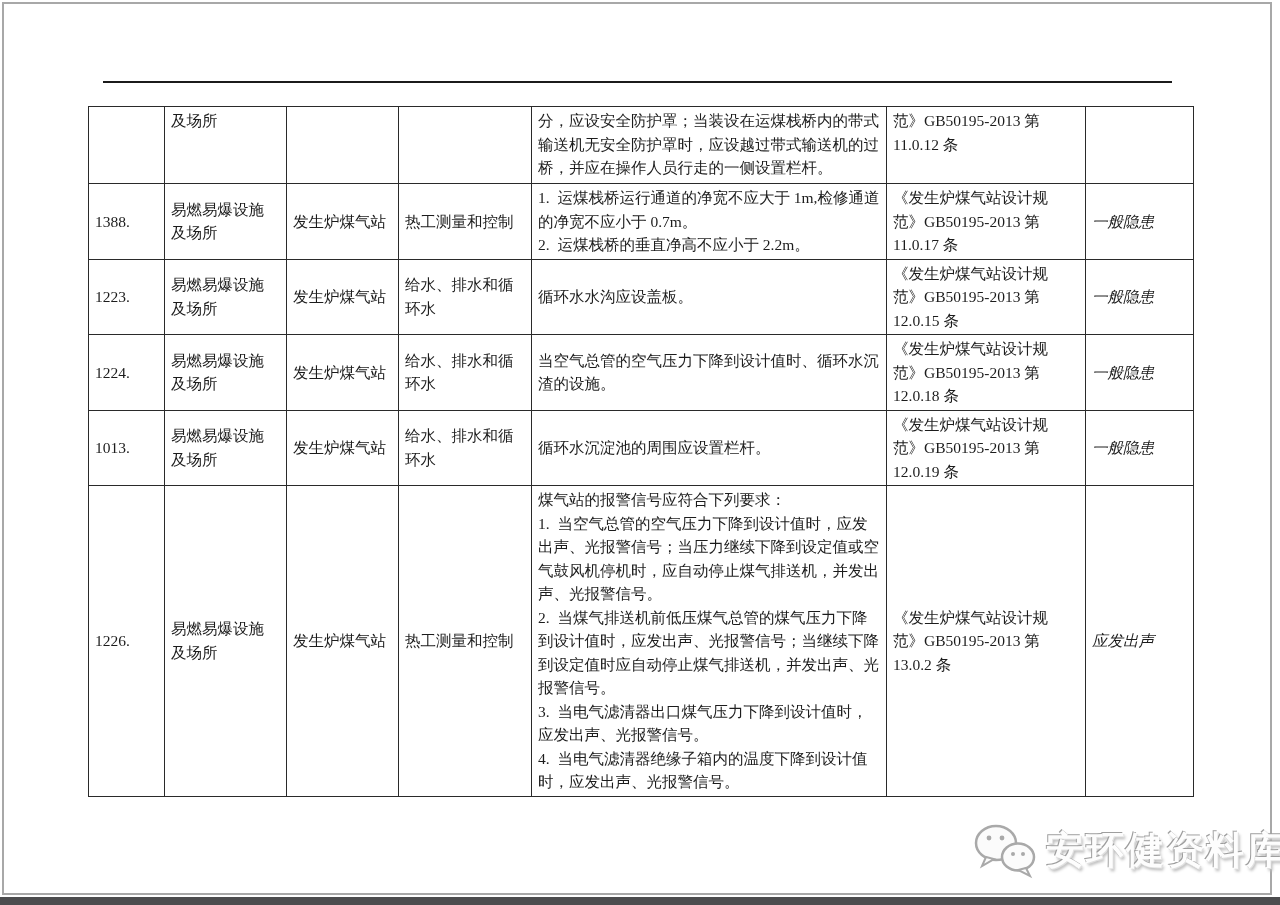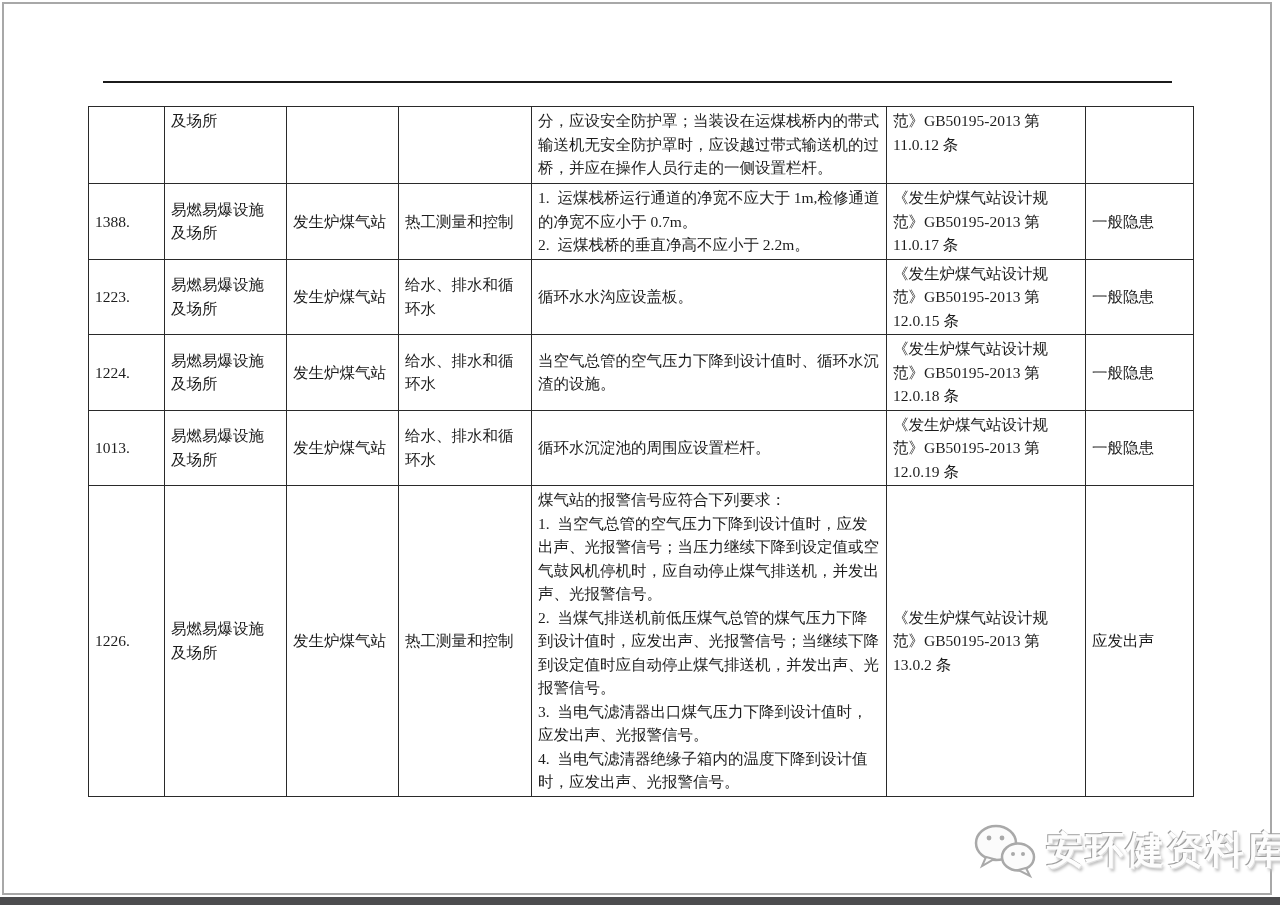--- a/index.html
+++ b/index.html
@@ -26,21 +26,21 @@
     vertical-align:middle; white-space:pre-wrap;
     word-break:break-all; overflow:hidden;
     padding:2px 6px;
   }
   td.c-id    { padding-left:8px; }
   td.c-cat   { padding-left:11px; padding-right:9px; }
   td.c-fac   { padding-left:6px; }
   td.c-item  { padding-left:6px; padding-right:6px; }
   td.c-content { padding:4px 7px 4px 6px; }
   td.c-basis { padding-left:9px; padding-right:4px; line-height:23px;margin-left:24px; }
-  td.c-level { padding-left:9px; }
+  td.c-level { padding-left:9px;font-style:italic; }
   tr.row-cont td { vertical-align:top; }
   td.valign-bottom { vertical-align:bottom; padding-bottom:7px; }
 
   .watermark {
     position:absolute; left:972px; top:818px; height:64px;
     display:flex; align-items:center; gap:8px;
   }
   .wm-text {
     font-family:"Liberation Sans","DejaVu Sans",sans-serif;
     font-size:38px; font-weight:bold; letter-spacing:2px;

